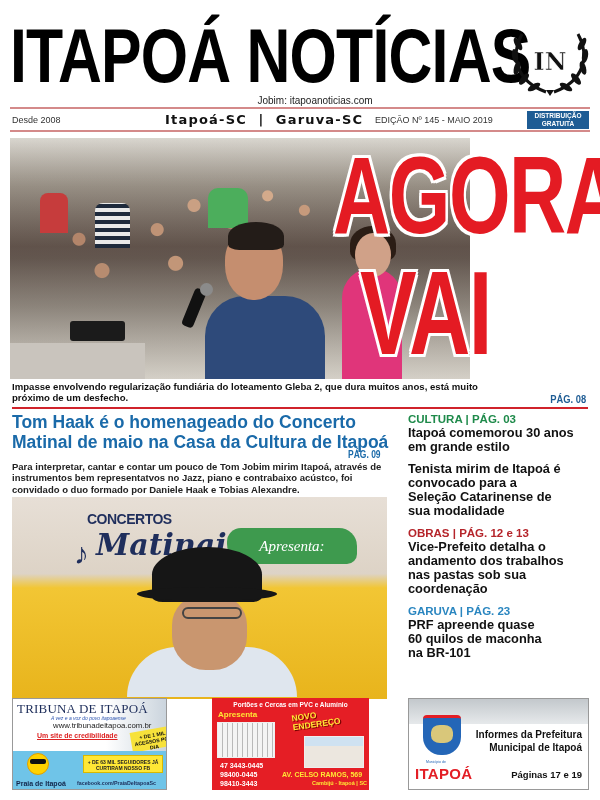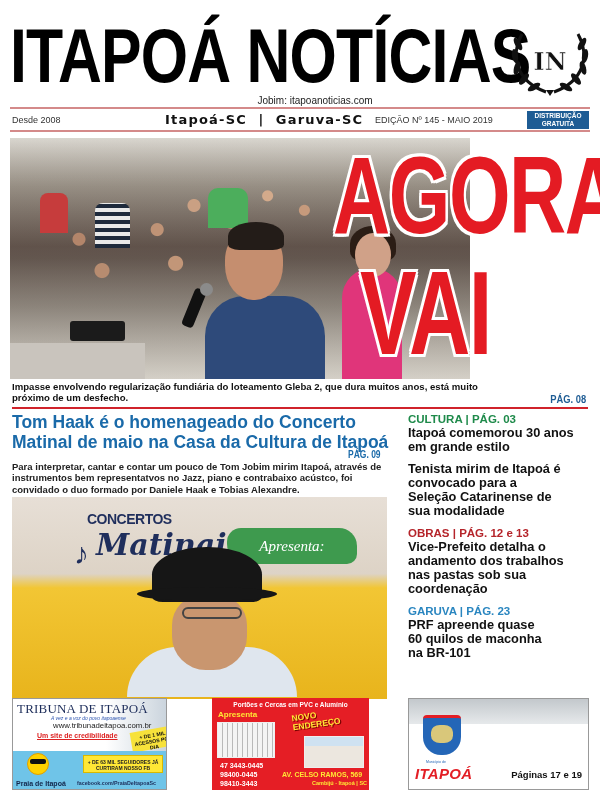--- a/index.html
+++ b/index.html
@@ -117,21 +117,21 @@
   .maxi-photo2 { position: absolute; left: 92px; top: 38px; width: 60px; height: 32px; background: linear-gradient(180deg,#cfe2f1 0 30%,#ece7df 30% 100%); border: 1px solid #eee; }
   .maxi-phones { position: absolute; left: 8px; top: 63px; font-size: 7px; font-weight: 700; color: #fff; line-height: 9px; }
   .maxi-addr { position: absolute; left: 70px; top: 73px; font-size: 7px; font-weight: 700; color: #ffe735; }
   .maxi-city { position: absolute; left: 100px; top: 82px; font-size: 5.5px; font-weight: 700; color: #ffe735; }
 
   .ad-prefeitura { left: 408px; width: 181px; background: #fff; border: 1px solid #999; }
   .pref-sky { position: absolute; left: 0; top: 0; width: 181px; height: 25px; background: linear-gradient(180deg,#c3c8cc,#e6e9eb); }
   .pref-shield { position: absolute; left: 14px; top: 16px; width: 38px; height: 40px; background: #2466b7; border-radius: 4px 4px 18px 18px; border-top: 3px solid #e31e25; }
   .pref-shield-inner { position: absolute; left: 22px; top: 26px; width: 22px; height: 18px; background: #d9c77a; border-radius: 40%; }
   .pref-mun { position: absolute; left: 17px; top: 61px; font-size: 3.5px; color: #2466b7; }
-  .pref-itapoa { position: absolute; left: 6px; top: 66px; font-size: 15px; font-weight: 700; color: #e31e25; letter-spacing: 0.3px; font-style: italic; }
+  .pref-itapoa { position: absolute; left: 6px; top: 66px; font-size: 15px; font-weight: 700; color: #e31e25; letter-spacing: 0.3px; }
   .pref-title { position: absolute; right: 6px; top: 29px; width: 118px; text-align: right; font-size: 10px; font-weight: 700; line-height: 13px; color: #111; }
   .pref-pages { position: absolute; right: 6px; top: 70px; font-size: 9.5px; font-weight: 700; color: #111; }
 </style>
 </head>
 <body>
 
 <header class="masthead">
   <div class="mast-title">ITAPOÁ NOTÍCIAS</div>
   <svg class="mast-logo" viewBox="0 0 84 72">
     <g fill="none" stroke="#111" stroke-width="3">
@@ -260,14 +260,15 @@
   <div class="maxi-addr">AV. CELSO RAMOS, 569</div>
   <div class="maxi-city">Cambijú - Itapoá | SC</div>
 </div>
 
 <div class="ad ad-prefeitura">
   <div class="pref-sky"></div>
   <div class="pref-shield"></div>
   <div class="pref-shield-inner"></div>
   <div class="pref-mun">Município de</div>
   <div class="pref-itapoa">ITAPOÁ</div>
+  <div class="pref-title">Informes da Prefeitura Municipal de Itapoá</div>
   <div class="pref-pages">Páginas 17 e 19</div>
 </div>
 
 </body></html>

